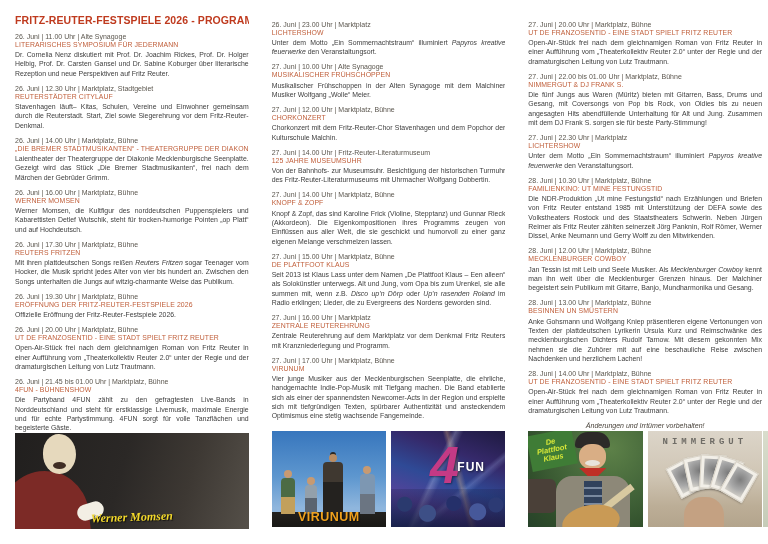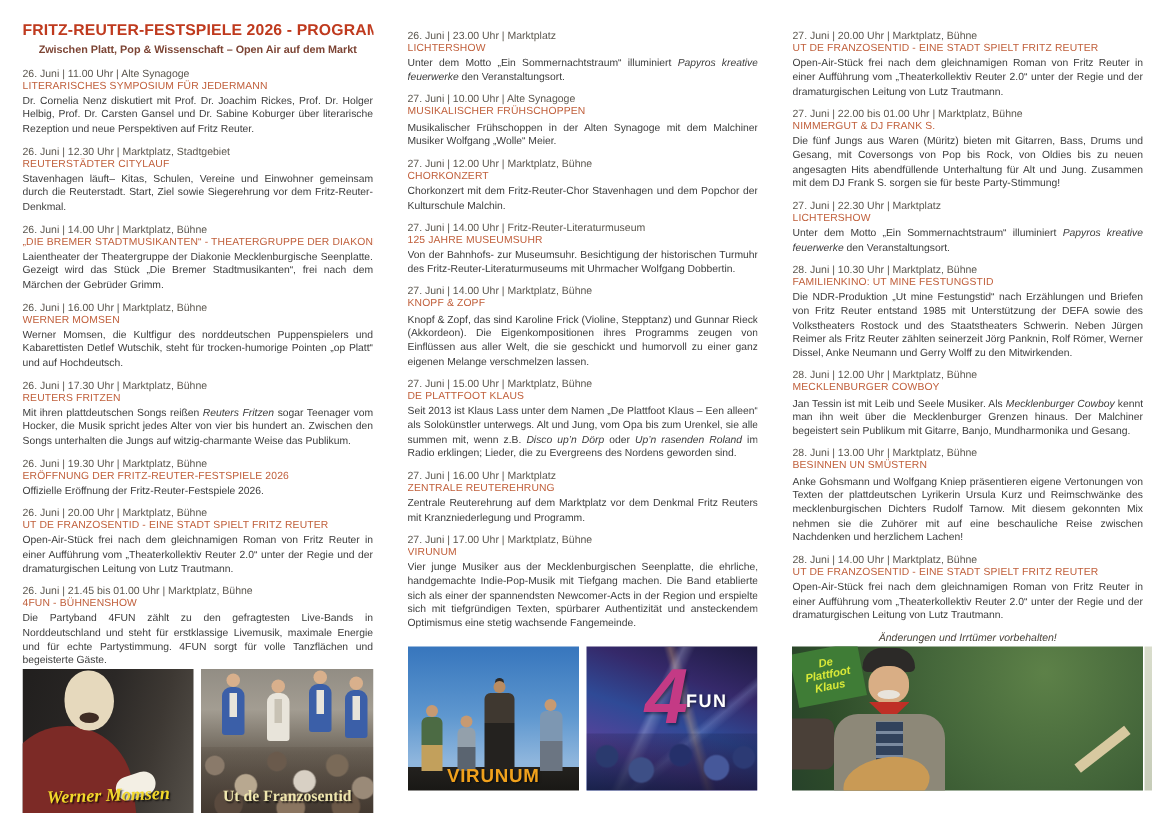--- a/index.html
+++ b/index.html
@@ -140,21 +140,20 @@
   .edge-sliver { position:absolute; right:0; bottom:17px; width:5px; height:96px;
     background:linear-gradient(180deg,#d9ddcc,#c6ccb8); }
 </style>
 </head>
 <body>
 
 <div class="page">
 
   <div class="col">
     <div class="doc-title">FRITZ-REUTER-FESTSPIELE 2026 - PROGRAMM</div>
-    <div class="doc-subtitle">Zwischen Platt, Pop &amp; Wissenschaft – Open Air auf dem Markt</div>
     <div class="entries">
   <div class="entry">
     <div class="entry-dt">26. Juni | 11.00 Uhr | Alte Synagoge</div>
     <div class="entry-title">LITERARISCHES SYMPOSIUM FÜR JEDERMANN</div>
     <div class="entry-body"><span>Dr. Cornelia Nenz diskutiert mit Prof. Dr. Joachim Rickes, Prof. Dr. Holger Helbig, Prof. Dr. Carsten Gansel und Dr. Sabine Koburger über literarische Rezeption und neue Perspektiven auf Fritz Reuter.</span></div>
   </div>
 
   <div class="entry">
     <div class="entry-dt">26. Juni | 12.30 Uhr | Marktplatz, Stadtgebiet</div>
     <div class="entry-title">REUTERSTÄDTER CITYLAUF</div>
@@ -197,28 +196,20 @@
     <div class="entry-body"><span>Die Partyband 4FUN zählt zu den gefragtesten Live-Bands in Norddeutschland und steht für erstklassige Livemusik, maximale Energie und für echte Partystimmung. 4FUN sorgt für volle Tanzflächen und begeisterte Gäste.</span></div>
   </div>
 </div>
     <div class="photo-row">
       <div class="photo ph-werner">
         <div class="w-jacket"></div>
         <div class="w-head"></div>
         <div class="w-mouth"></div>
         <div class="w-hand"></div>
         <div class="cap cap-werner">Werner Momsen</div>
-      </div>
-      <div class="photo ph-franzo">
-        <div class="f-fig" style="left:14px"></div>
-        <div class="f-fig white" style="left:44px; top:16px"></div>
-        <div class="f-fig" style="left:72px; top:10px"></div>
-        <div class="f-fig" style="left:96px; top:14px"></div>
-        <div class="f-crowd"></div>
-        <div class="cap cap-franzo">Ut de Franzosentid</div>
       </div>
     </div>
   </div>
 
   <div class="col">
     <div class="entries">
   <div class="entry">
     <div class="entry-dt">26. Juni | 23.00 Uhr | Marktplatz</div>
     <div class="entry-title">LICHTERSHOW</div>
     <div class="entry-body"><span>Unter dem Motto „Ein Sommernachtstraum“ illuminiert </span><span style="font-style: italic;">Papyros kreative feuerwerke</span><span> den Veranstaltungsort.</span></div>
@@ -336,17 +327,26 @@
         </div>
         <div class="p-cap2"></div>
         <div class="p-face"></div>
         <div class="p-stache"></div>
         <div class="p-bandana"></div>
         <div class="p-jacket"></div>
         <div class="p-shirt"></div>
         <div class="p-neck"></div>
         <div class="p-guitar"></div>
       </div>
+      <div class="photo ph-nimmer">
+        <div class="cap cap-nimmer">NIMMERGUT</div>
+        <div class="n-card n1"></div>
+        <div class="n-card n2"></div>
+        <div class="n-card n3"></div>
+        <div class="n-card n4"></div>
+        <div class="n-card n5"></div>
+        <div class="n-hand"></div>
+      </div>
     </div>
   </div>
 
   <div class="edge-sliver"></div>
 </div>
 
 </body></html>

